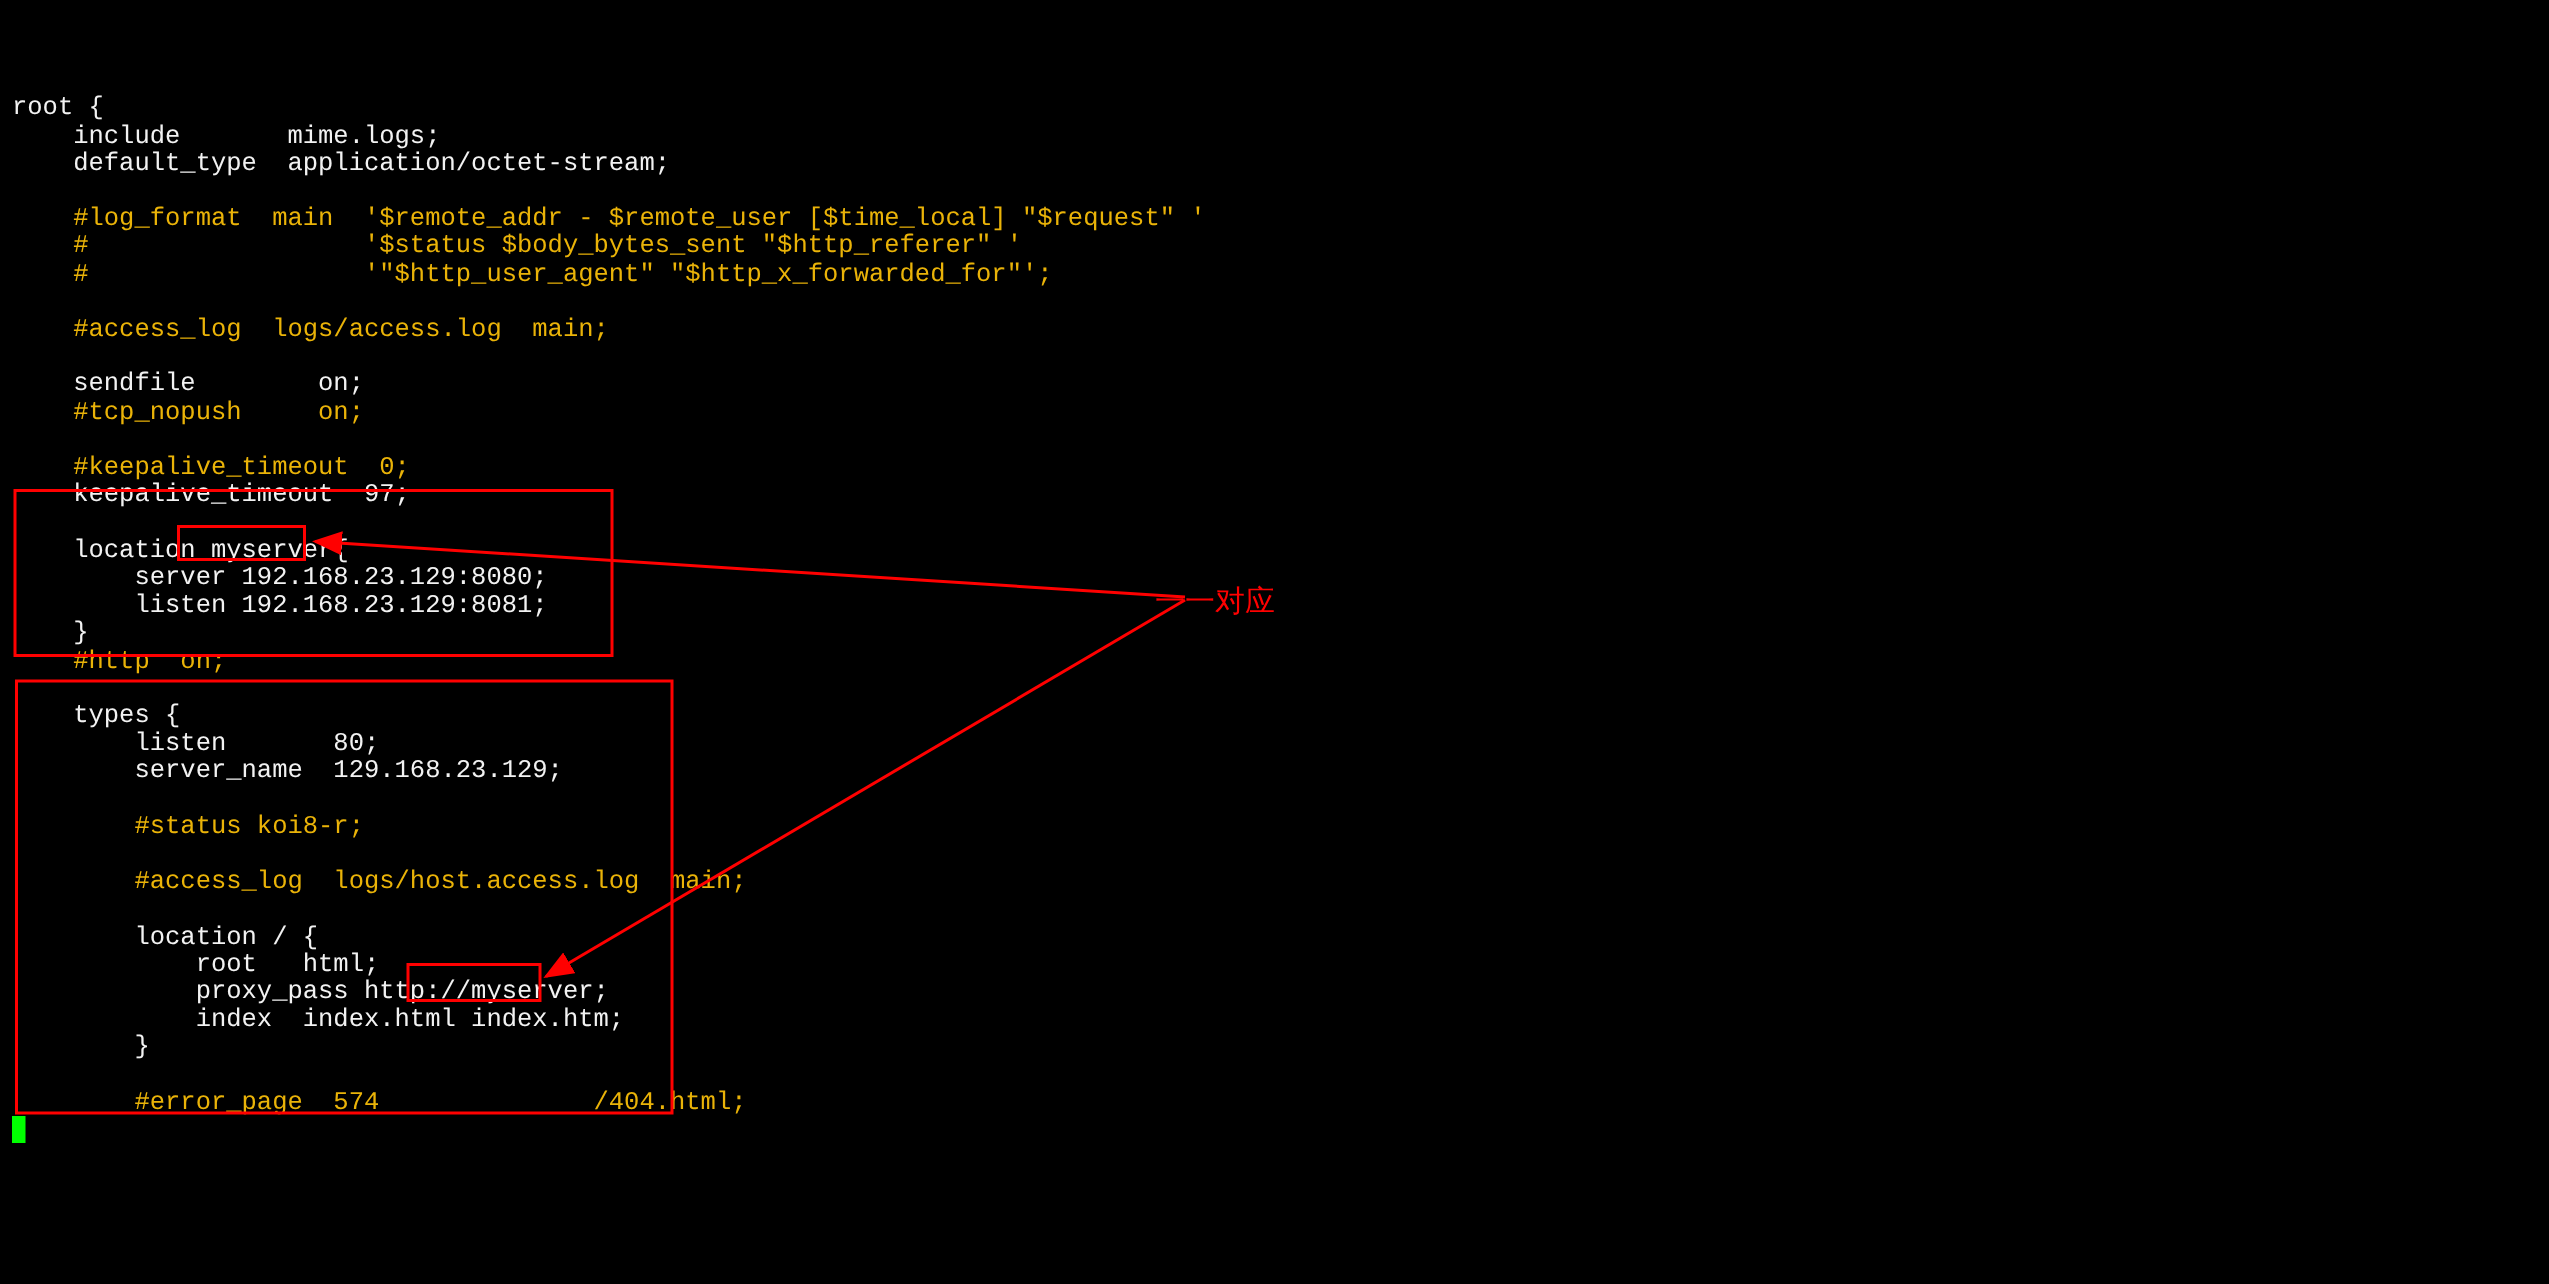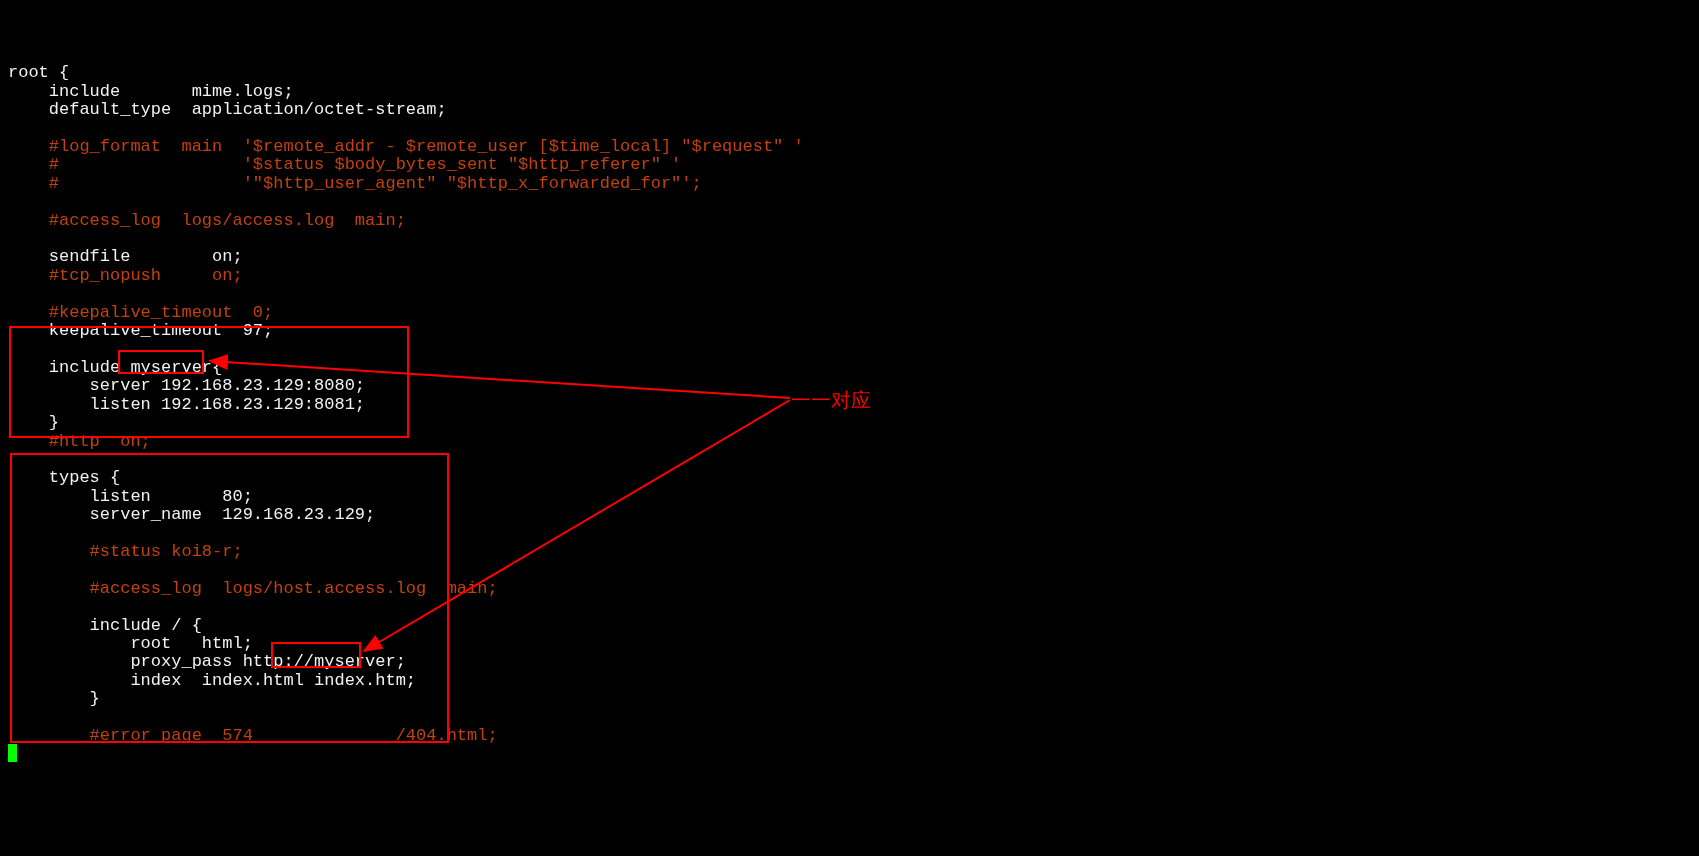--- a/index.html
+++ b/index.html
@@ -1,17 +1,17 @@
 <!DOCTYPE html>
 <html><head>
 <meta charset="utf-8">
 <style>
   html,body{margin:0;padding:0;background:#000;width:1699px;height:856px;overflow:hidden}
   .code{font-family:Consolas,Menlo,"Courier New",monospace;font-size:17px;line-height:18.4px;color:#f2f2f2;position:absolute;left:8px;top:46px;white-space:pre}
-  .c  {color:#c2410c}            
+  .c  {color:#eab308}            
   .box{position:absolute;border:2px solid #ff0000;background:transparent;pointer-events:none}
   .smallbox{position:absolute;border:2px solid #ff0000;background:transparent;pointer-events:none}
   .label{position:absolute;color:#ff0000;font-family:"Microsoft YaHei",sans-serif;font-size:20px;font-weight:400}
   .cursor{position:absolute;width:9px;height:18px;background:#00ff00;left:8px;top:744px}
   svg.overlay{position:absolute;left:0;top:0;width:1699px;height:856px;pointer-events:none}
 </style>
 </head>
 <body>
 
 <div class="code">
@@ -24,35 +24,35 @@
 <span class="c">    #                  '"$http_user_agent" "$http_x_forwarded_for"';</span>
 <span></span>
 <span class="c">    #access_log  logs/access.log  main;</span>
 <span></span>
 <span>    sendfile        on;</span>
 <span class="c">    #tcp_nopush     on;</span>
 <span></span>
 <span class="c">    #keepalive_timeout  0;</span>
 <span>    keepalive_timeout  97;</span>
 <span></span>
-<span><span>    include </span><span>myserver</span><span>{</span></span>
+<span><span>    location </span><span>myserver</span><span>{</span></span>
 <span>        server 192.168.23.129:8080;</span>
 <span>        listen 192.168.23.129:8081;</span>
 <span>    }</span>
 <span class="c">    #http  on;</span>
 <span></span>
 <span>    types {</span>
 <span>        listen       80;</span>
 <span>        server_name  129.168.23.129;</span>
 <span></span>
 <span class="c">        #status koi8-r;</span>
 <span></span>
 <span class="c">        #access_log  logs/host.access.log  main;</span>
 <span></span>
-<span>        include / {</span>
+<span>        location / {</span>
 <span>            root   html;</span>
 <span><span>            proxy_pass http://</span><span>myserver</span><span>;</span></span>
 <span>            index  index.html index.htm;</span>
 <span>        }</span>
 <span></span>
 <span class="c">        #error_page  574              /404.html;</span>
 </div>
 
 <div class="box" style="left:9px;top:326px;width:396px;height:108px"></div>
 <div class="box" style="left:10px;top:453px;width:435px;height:286px"></div>
@@ -63,15 +63,15 @@
 <svg class="overlay">
   <defs>
     <marker id="arrowhead" markerWidth="10" markerHeight="8" refX="9" refY="4" orient="auto">
       <polygon points="0 0, 10 4, 0 8" fill="#ff0000"></polygon>
     </marker>
   </defs>
   <line x1="790" y1="398" x2="210" y2="361" stroke="#ff0000" stroke-width="2" marker-end="url(#arrowhead)"></line>
   <line x1="790" y1="400" x2="364" y2="651" stroke="#ff0000" stroke-width="2" marker-end="url(#arrowhead)"></line>
 </svg>
 
-<div class="label" style="left:791px;top:387px">一一对应</div>
+<div class="label" style="left:770px;top:387px">一一对应</div>
 
 <div class="cursor"></div>
 
 </body></html>

